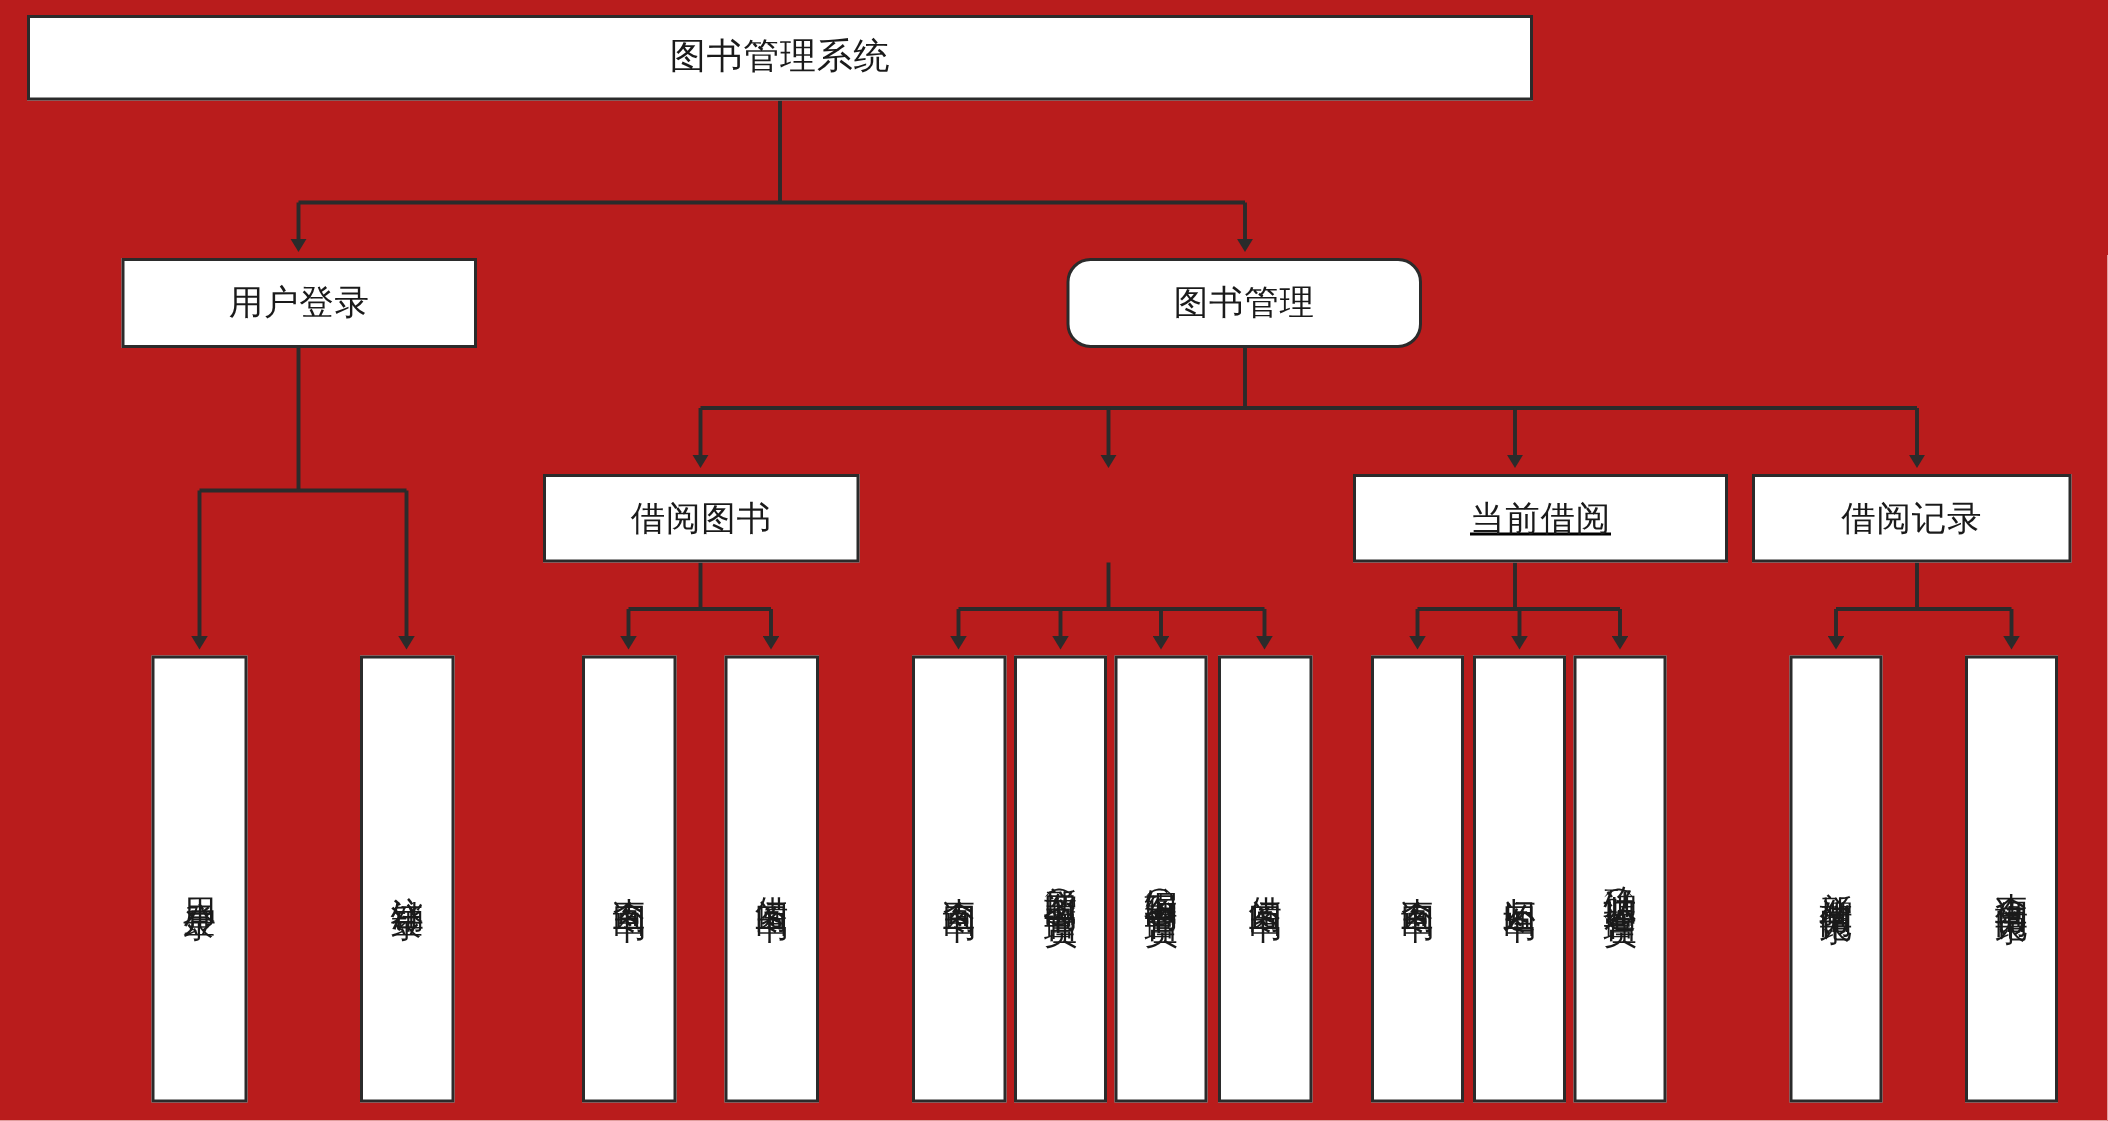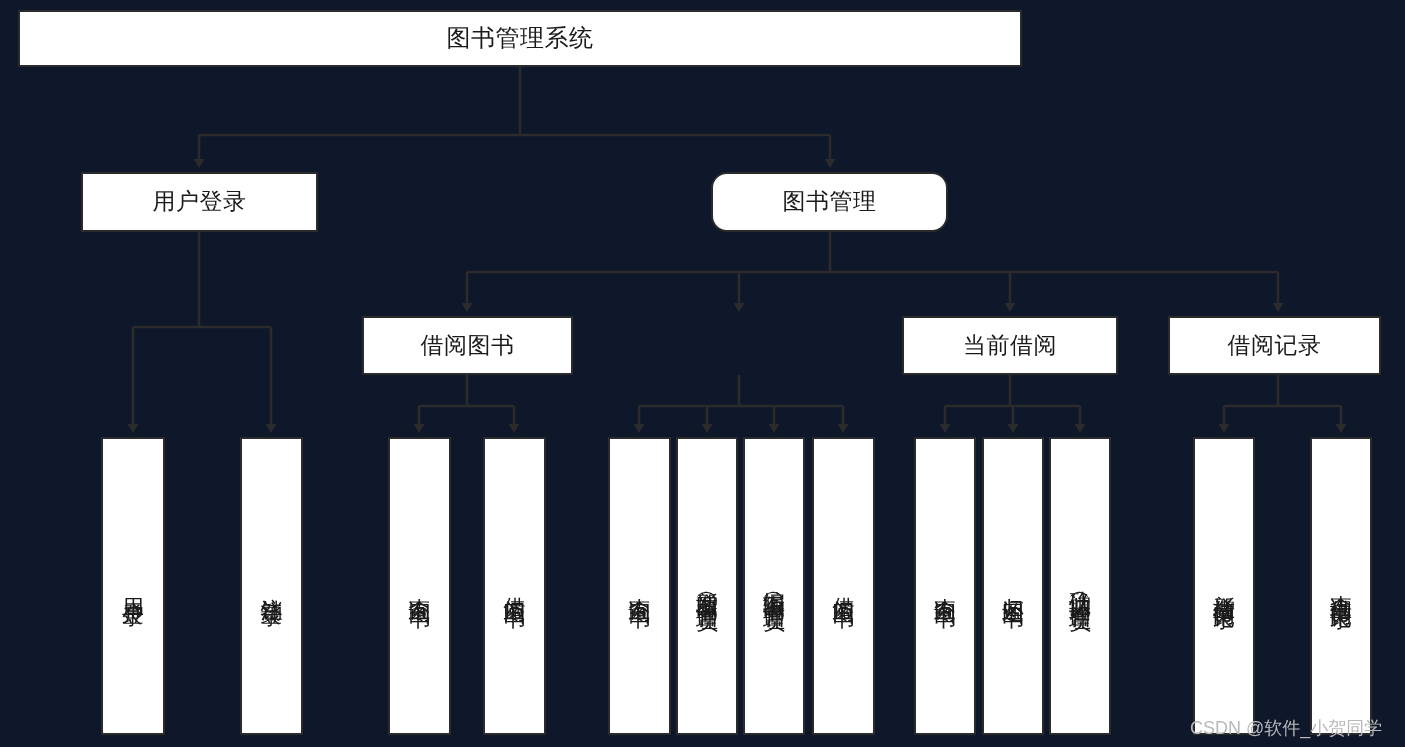--- a/index.html
+++ b/index.html
@@ -7,21 +7,21 @@
     padding: 0;
     background: #ffffff;
   }
   body {
     font-family: "Liberation Sans", "DejaVu Sans", sans-serif;
   }
   #canvas {
     position: relative;
     width: 1405px;
     height: 747px;
-    background: #0f172a;
+    background: #b91c1c;
     overflow: hidden;
   }
   svg.edges {
     position: absolute;
     left: 0;
     top: 0;
     width: 1405px;
     height: 747px;
     pointer-events: none;
   }
@@ -129,21 +129,21 @@
 
   <div class="node horizontal" style="left:711px; top:172px; width:237px; height:60px;border-radius:16px;">
     <span class="label">图书管理</span>
   </div>
 
   <div class="node horizontal" style="left:362px; top:316px; width:211px; height:59px;">
     <span class="label">借阅图书</span>
   </div>
 
 
-  <div class="node horizontal" style="left:902px; top:316px; width:216px; height:59px;">
+  <div class="node horizontal" style="left:902px; top:316px; width:250px; height:59px;text-decoration:underline;">
     <span class="label">当前借阅</span>
   </div>
 
   <div class="node horizontal" style="left:1168px; top:316px; width:213px; height:59px;">
     <span class="label">借阅记录</span>
   </div>
 
   <div class="node vertical" style="left:101px; top:437px; width:64px; height:298px;">
     <span class="label">用户登录</span>
   </div>
@@ -189,15 +189,14 @@
   </div>
 
   <div class="node vertical" style="left:1193px; top:437px; width:62px; height:298px;">
     <span class="label">新增借阅记录</span>
   </div>
 
   <div class="node vertical" style="left:1310px; top:437px; width:62px; height:298px;">
     <span class="label">查询借阅记录</span>
   </div>
 
-  <div class="watermark" style="left:1190px; top:716px;">CSDN @软件_小贺同学</div>
 
 </div>
 
 </body></html>

